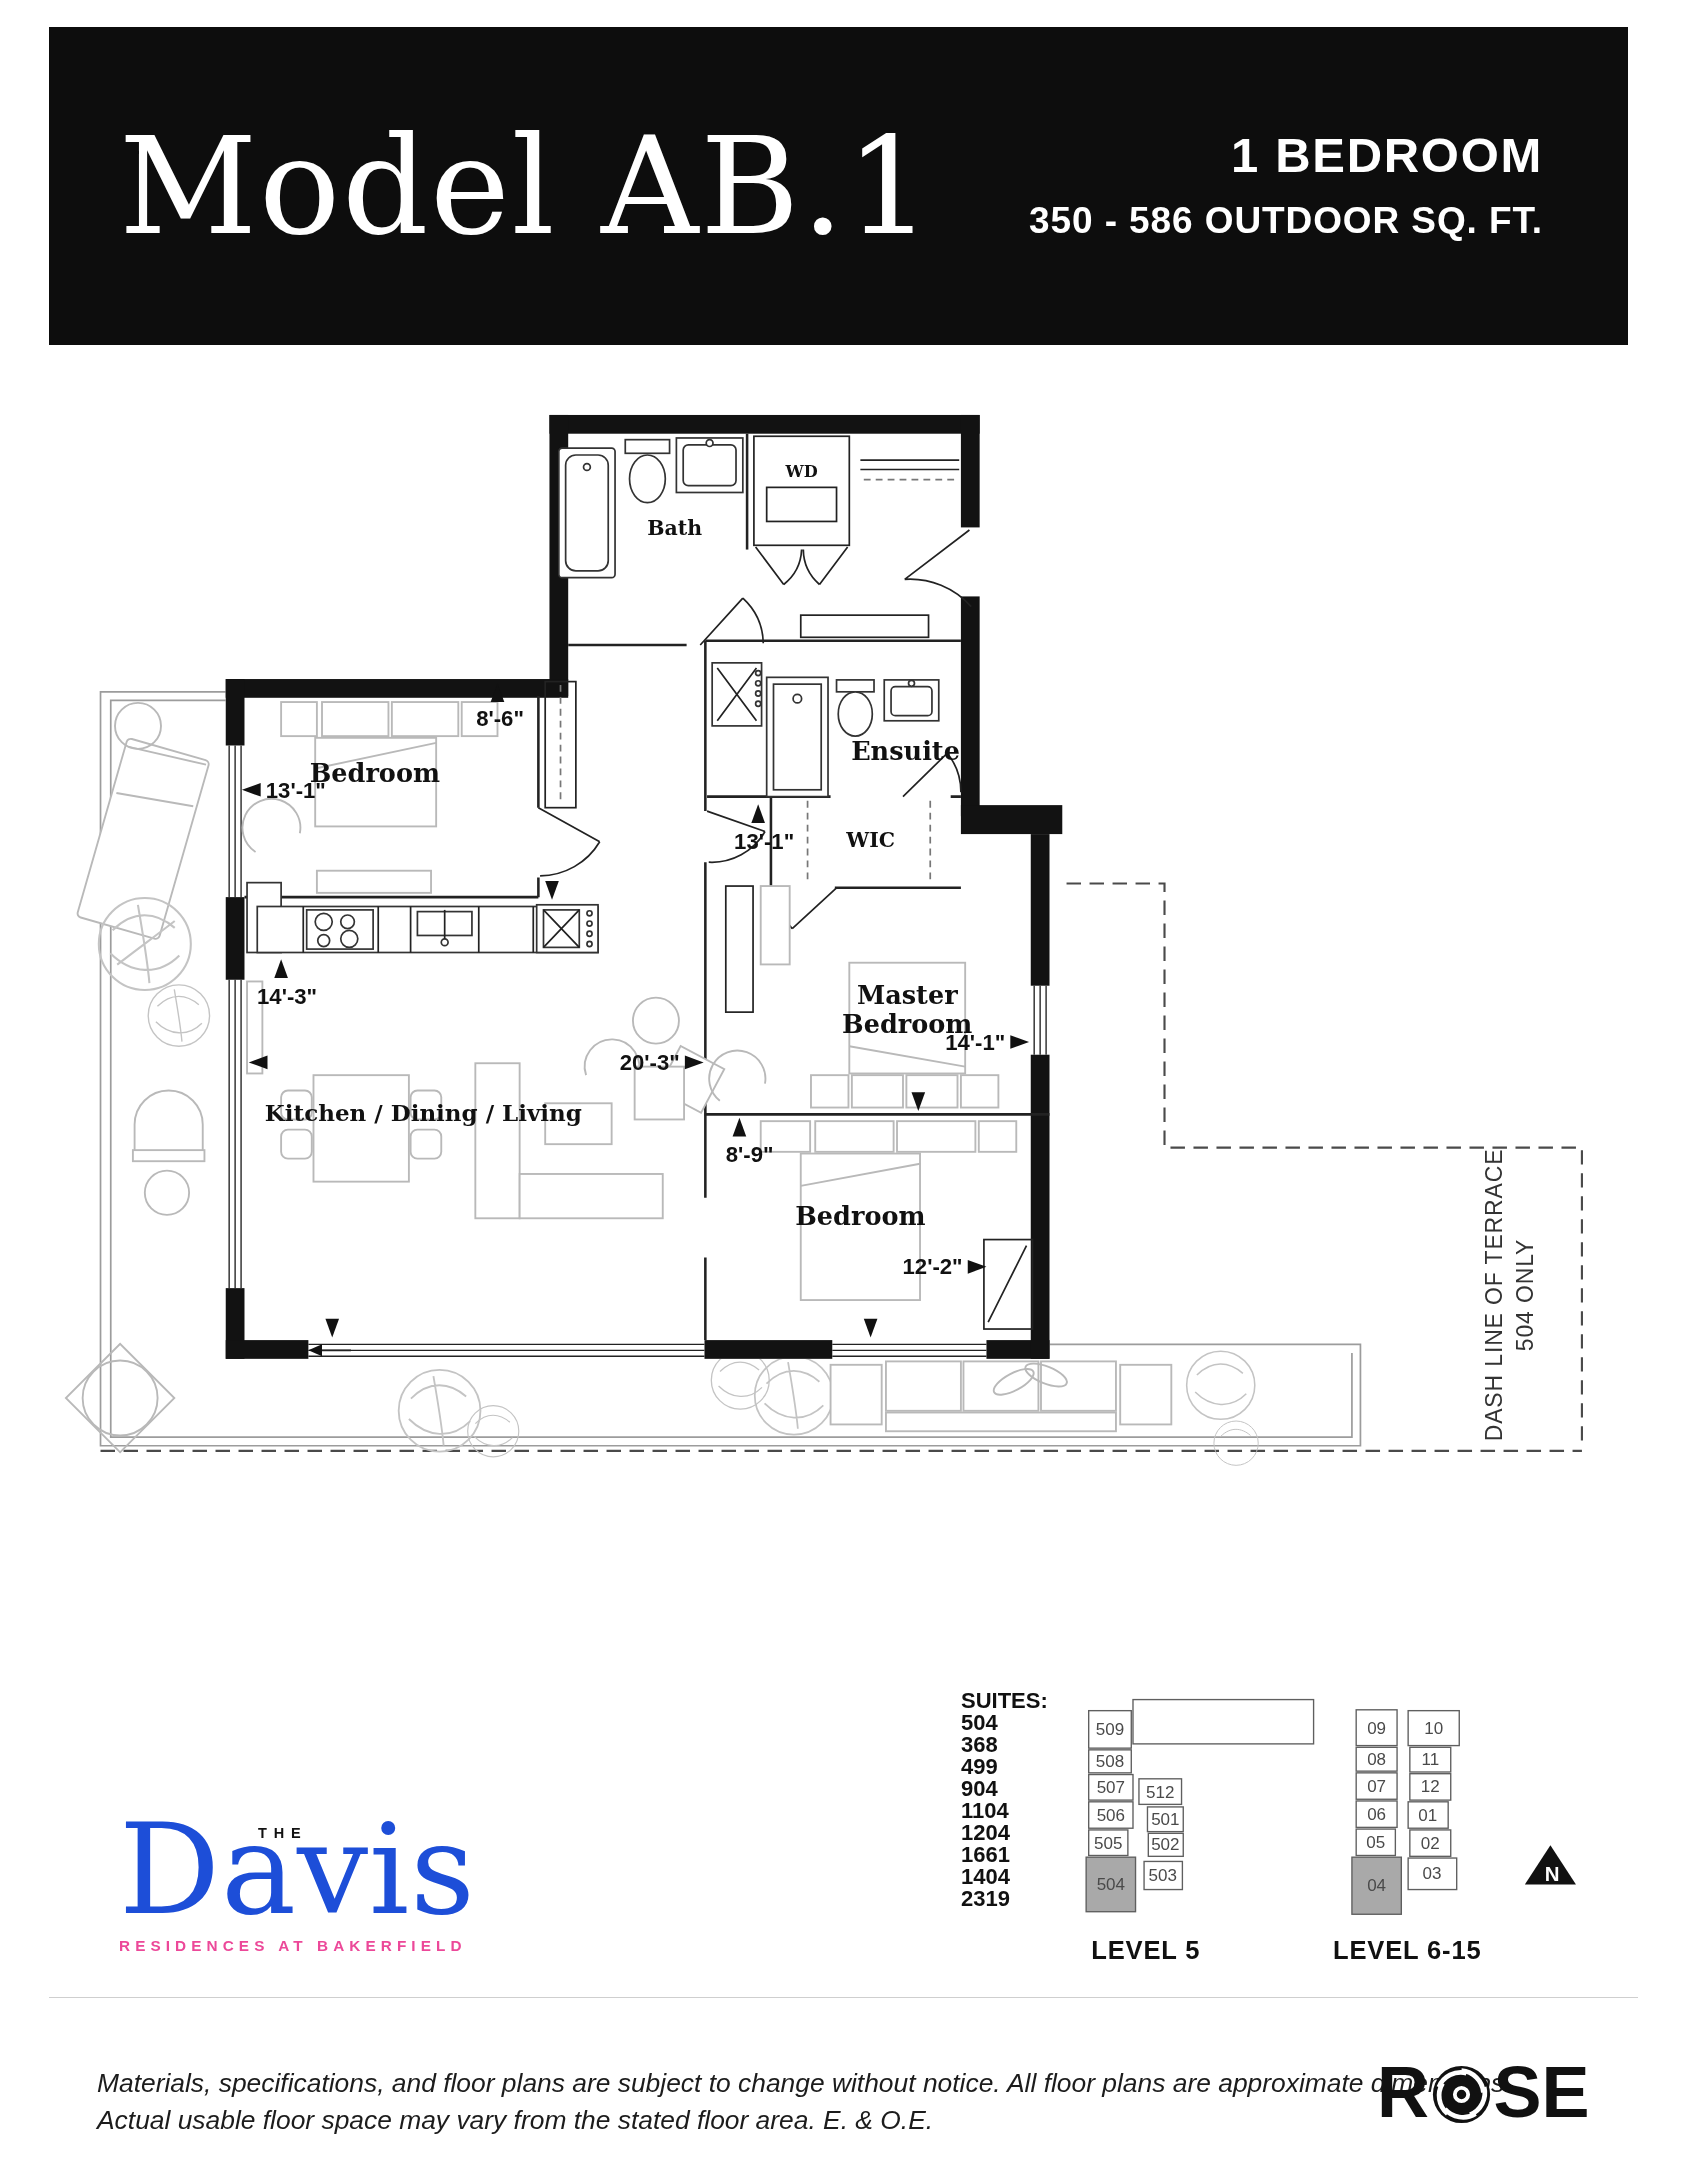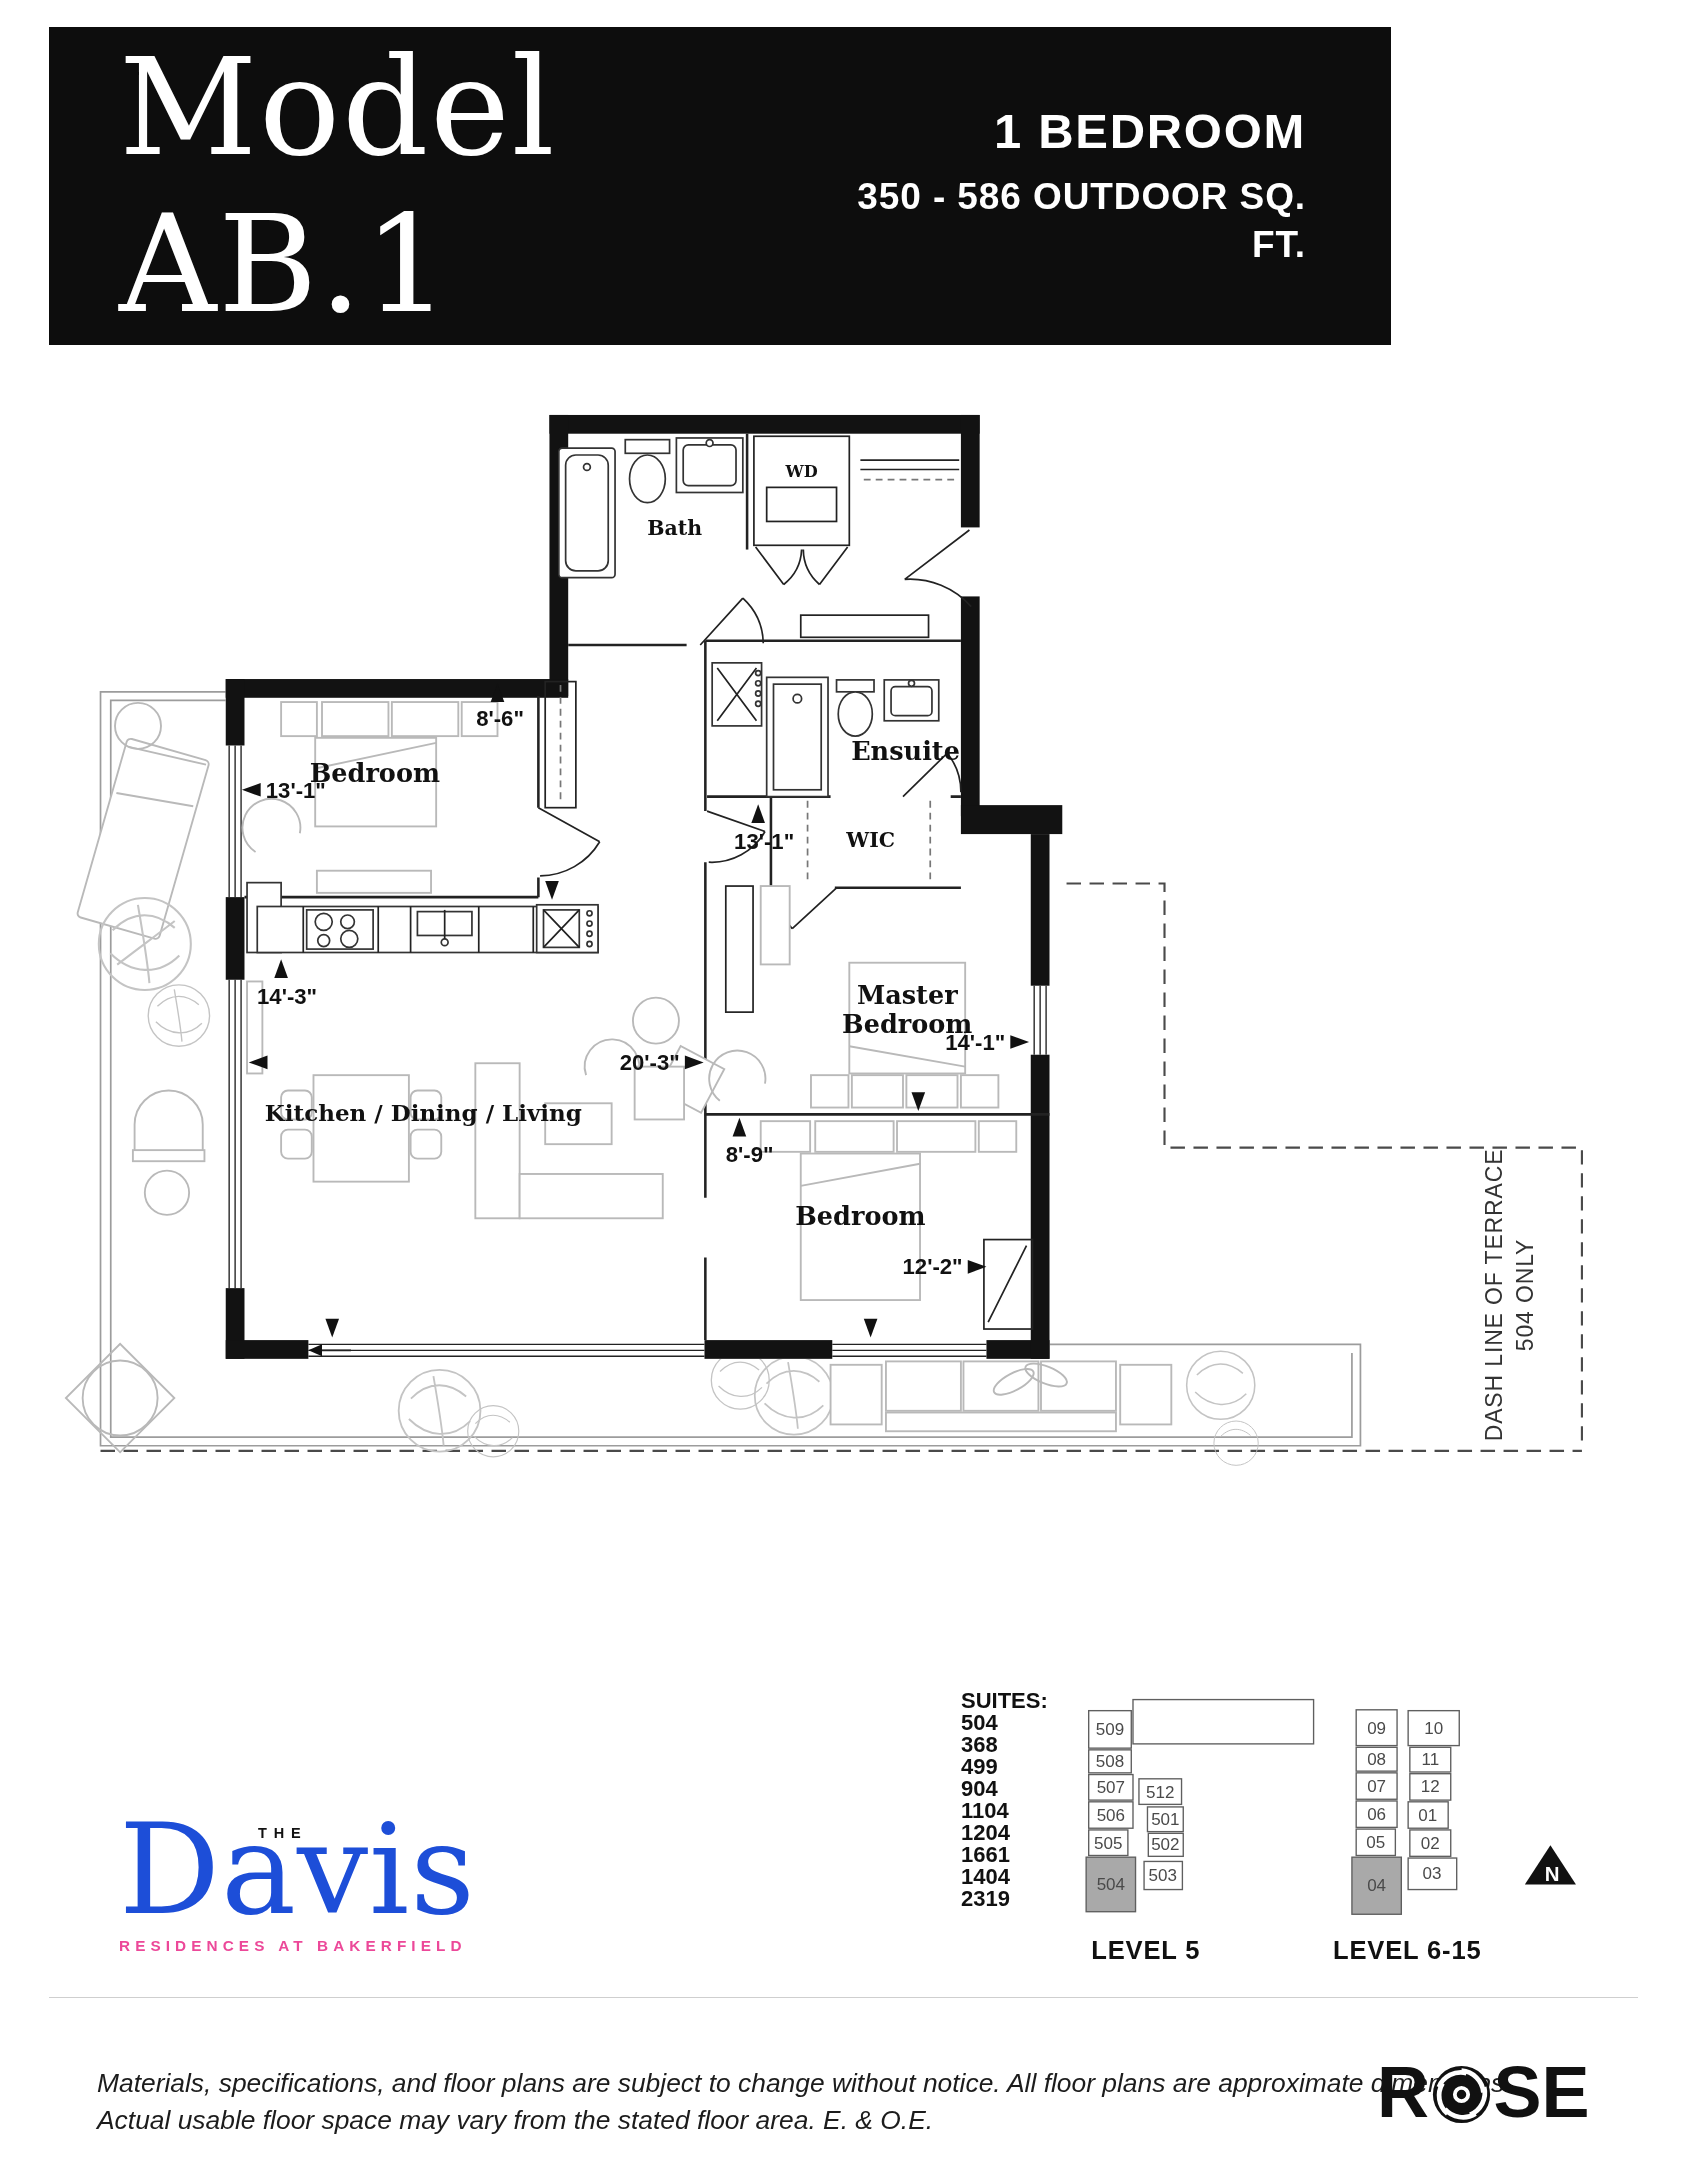--- a/index.html
+++ b/index.html
@@ -1,19 +1,19 @@
 <!DOCTYPE html>
 <html style="font-size:13.6px"><head>
 <meta charset="utf-8">
 <style>
   html,body{margin:0;padding:0;background:#fff;}
   .page{position:relative;width:1685px;height:2181px;background:#fff;overflow:hidden;
         font-family:"Liberation Sans",sans-serif;}
   
-  .banner{position:absolute;left:49px;top:27px;width:1342px;height:318px;background:#0d0d0d;
+  .banner{position:absolute;left:49px;top:27px;width:1579px;height:318px;background:#0d0d0d;
           display:flex;justify-content:space-between;align-items:center;box-sizing:border-box;
           padding:0 85px 0 70px;}
   .model{font-family:"DejaVu Serif",serif;font-size:135px;color:#fff;letter-spacing:1.7px;font-weight:500;}
   .banner-right{text-align:right;color:#fff;}
   .unit-type{font-size:49px;font-weight:800;letter-spacing:1.7px;margin-bottom:13.6px;}
   .unit-area{font-size:37px;font-weight:800;letter-spacing:0.9px;line-height:48px;}
   
   svg.plan{position:absolute;left:0;top:0;}
   .wall{fill:#121212;}
   .thin{stroke:#222;stroke-width:3;fill:none;}

